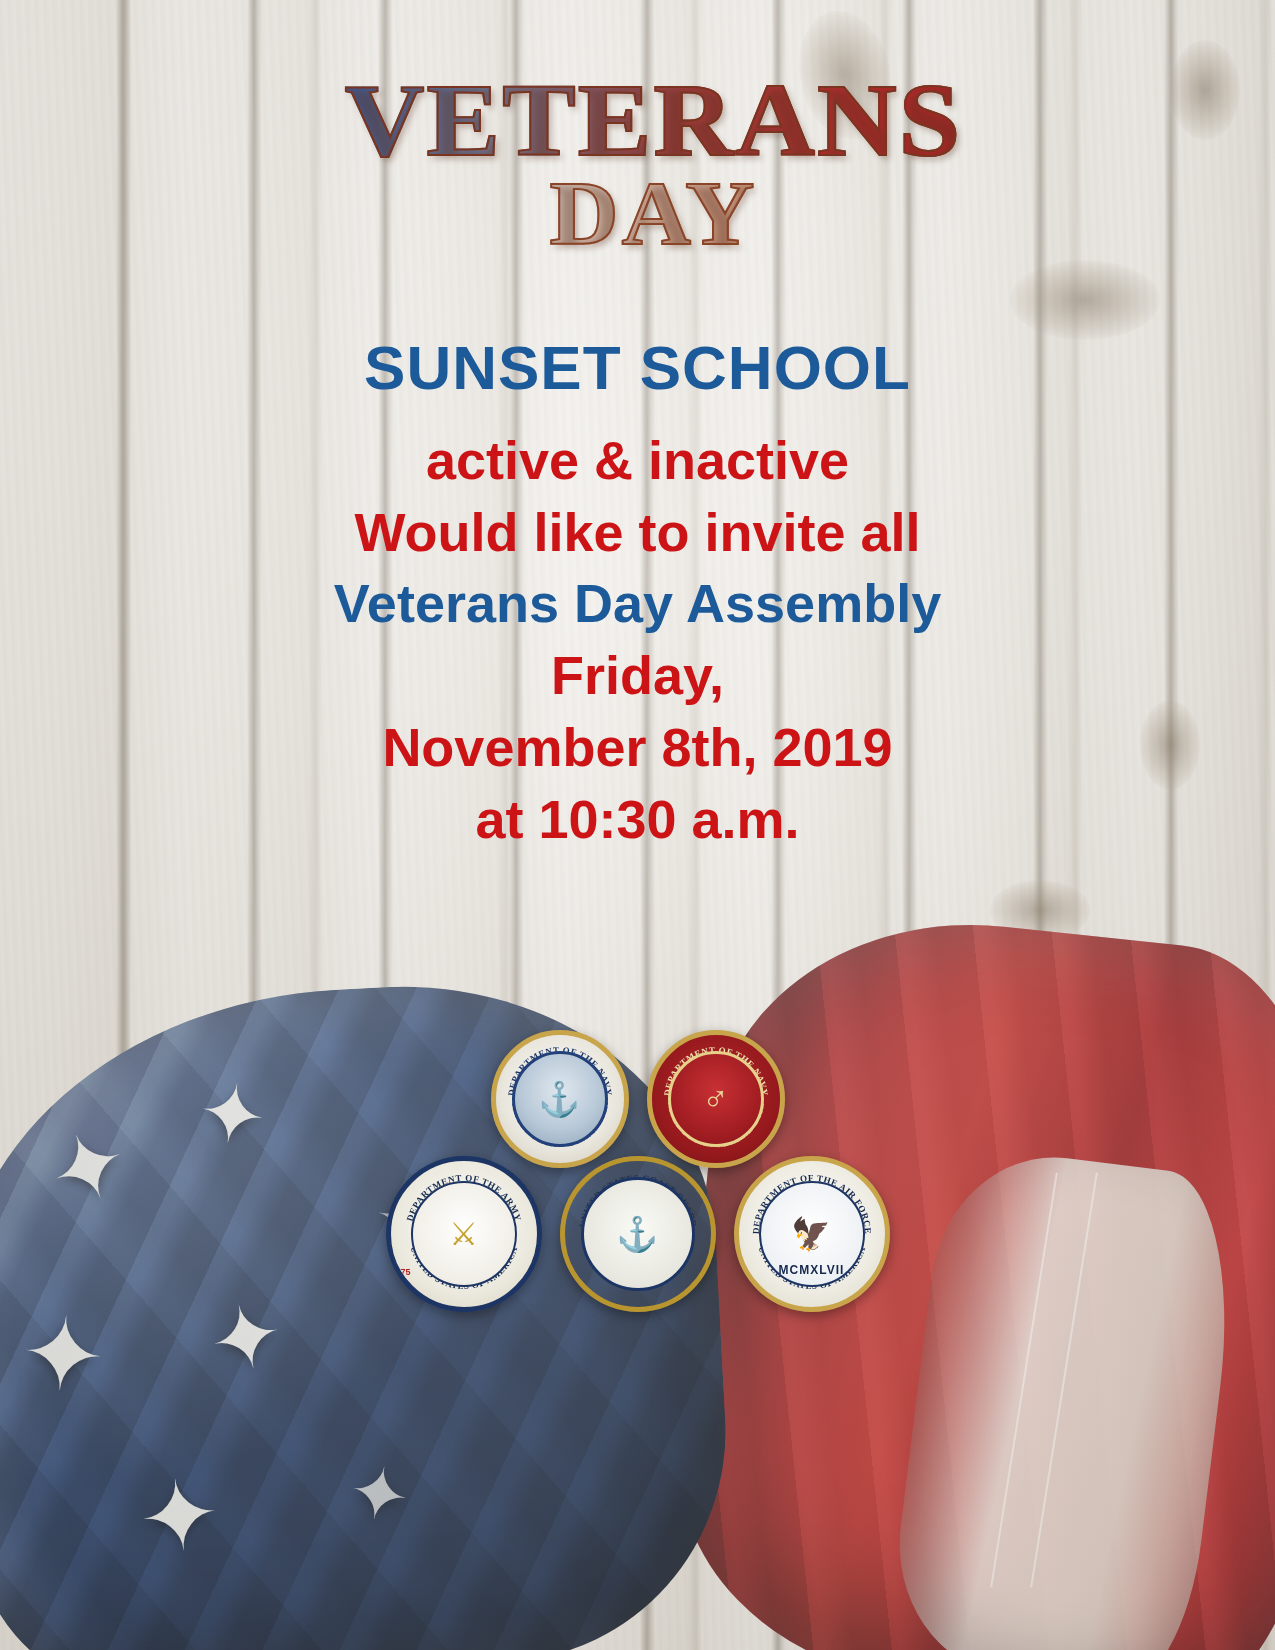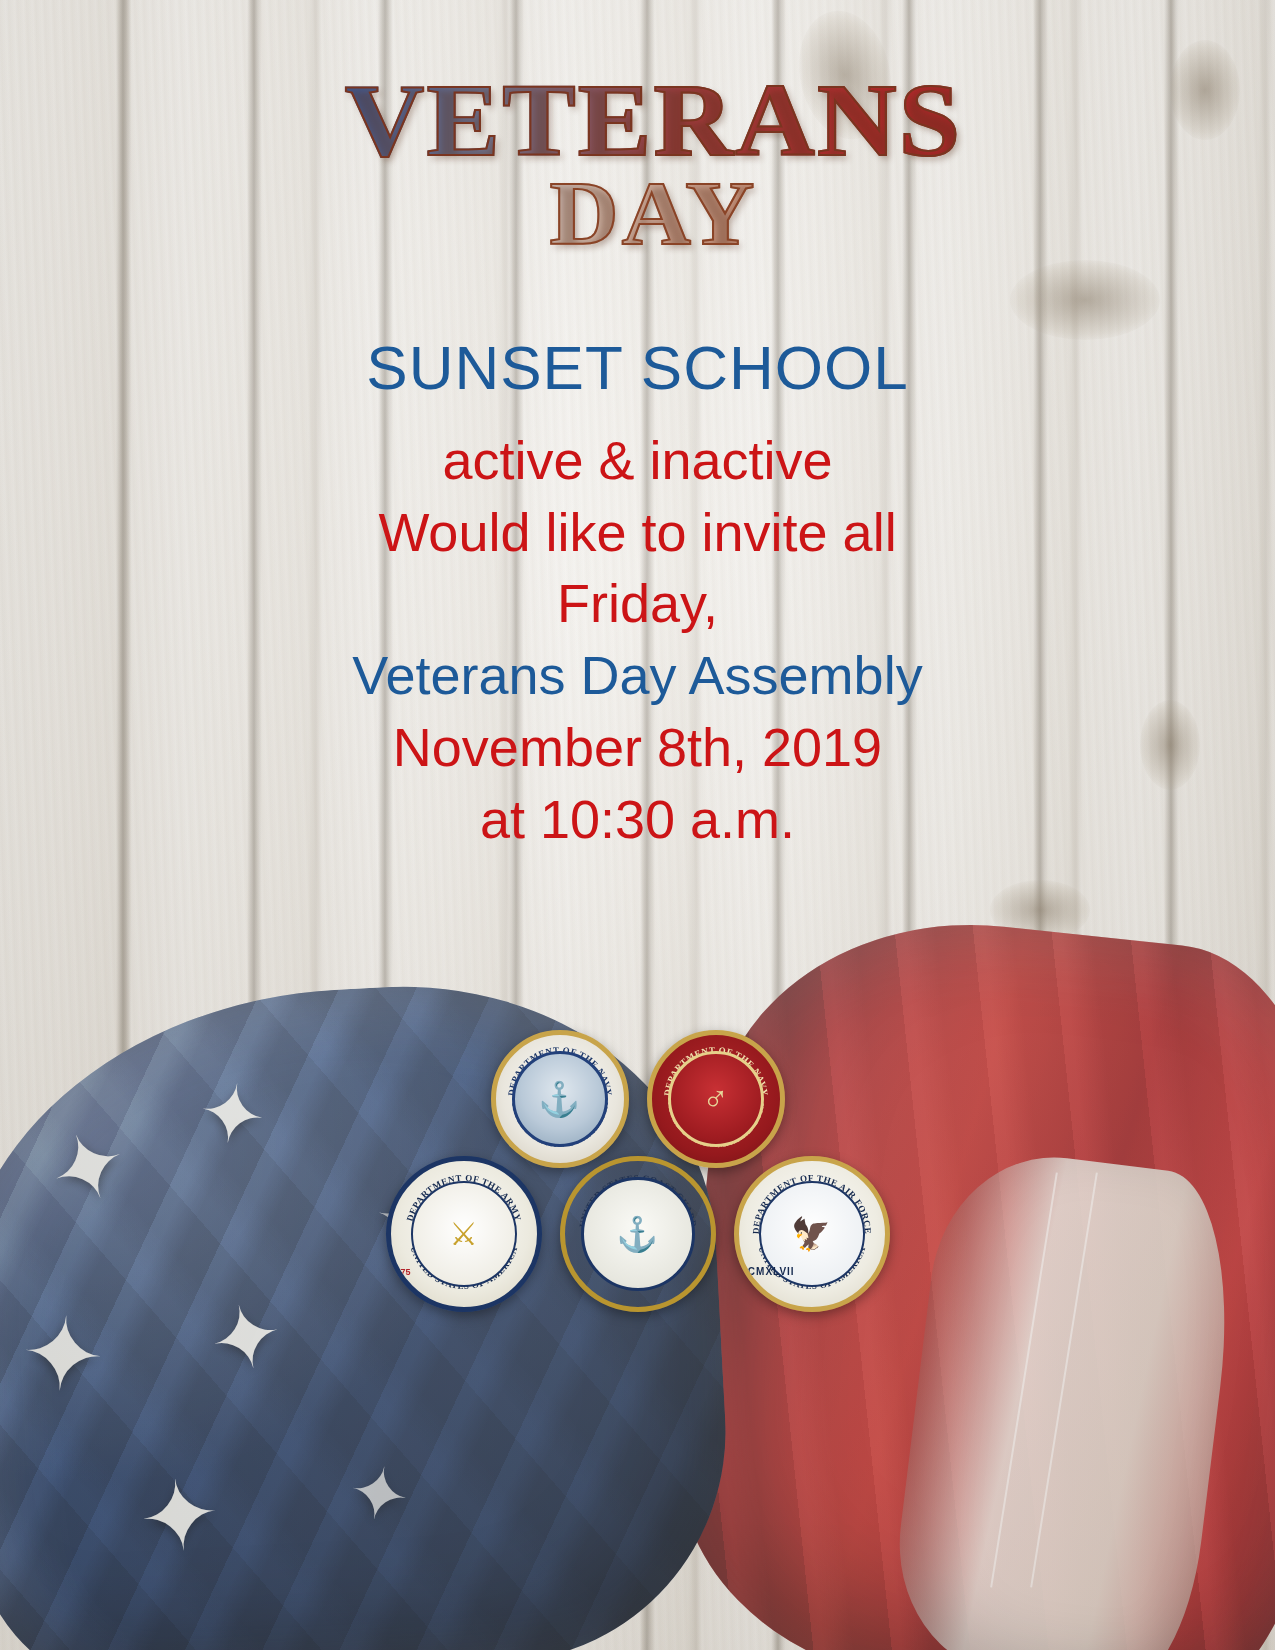--- a/index.html
+++ b/index.html
@@ -188,21 +188,21 @@
   .body-text {
     position: absolute;
     top: 330px;
     left: 0;
     width: 100%;
     text-align: center;
     z-index: 6;
   }
   .line {
     margin: 0 0 6px 0;
-    font-weight: 400;
+    font-weight: 700;
     line-height: 1.22;
   }
   .line.school {
     font-size: 62px;
     color: #1d5a99;
     letter-spacing: 1px;
     margin-bottom: 22px;
   }
   .line.red {
     font-size: 54px;
@@ -259,21 +259,21 @@
 
   
   .seal-coast { width: 146px; height: 146px; background: radial-gradient(circle at 50% 45%, #f6e9a8 0%, #e2c košik 0%, #dcc268 60%, #c5a73f 100%); border: 5px solid #b9952f; }
   .seal-coast .inner { inset: 16px; background: radial-gradient(circle at 50% 45%, #fafaf6 0%, #e7e7df 70%, #cfcec2 100%); border: 3px solid #1c3564; }
   .seal-coast .emblem { position:absolute; inset: 34px; display:flex; align-items:center; justify-content:center; font-size: 34px; color:#1c3564; }
 
   
   .seal-air { width: 146px; height: 146px; background: radial-gradient(circle at 50% 45%, #fdfdfb 0%, #eeece2 60%, #d8d3c2 100%); border: 5px solid #c8a44a; }
   .seal-air .inner { inset: 20px; background: radial-gradient(circle at 50% 45%, #ffffff 0%, #eef1f4 70%, #d6dde3 100%); border: 2px solid #1c3564; }
   .seal-air .emblem { position:absolute; inset: 32px; display:flex; align-items:center; justify-content:center; font-size: 32px; color:#2b4a82; }
-  .seal-air .year { position:absolute; bottom: 30px; width:100%; text-align:left; font-size: 10px; font-weight:700; color:#15294e; letter-spacing:1px; }
+  .seal-air .year { position:absolute; bottom: 30px; width:100%; text-align:center; font-size: 12px; font-weight:700; color:#15294e; letter-spacing:1px; }
 
   .ring-label-svg { position: absolute; inset: 0; }
   .ring-label-svg text { font-size: 9px; font-weight: 700; letter-spacing: 0.6px; font-family: "Liberation Serif", serif; }
 </style>
 </head>
 <body>
 
 <div class="poster">
 
   <div class="wood"></div>
@@ -301,22 +301,22 @@
 
   <div class="title-wrap">
     <div class="title-main">VETERANS</div>
     <div class="title-sub">DAY</div>
   </div>
 
   <div class="body-text">
     <p class="line school">SUNSET SCHOOL</p>
     <p class="line red">active &amp; inactive</p>
     <p class="line red">Would like to invite all</p>
+    <p class="line blue">Veterans Day Assembly</p>
     <p class="line red">Friday,</p>
-    <p class="line blue">Veterans Day Assembly</p>
     <p class="line red">November 8th, 2019</p>
     <p class="line red">at 10:30 a.m.</p>
   </div>
 
   <div class="seals">
 
     <div class="seal-row row1">
 
       <div class="seal seal-navy">
         <svg class="ring-label-svg" viewBox="0 0 128 128">

